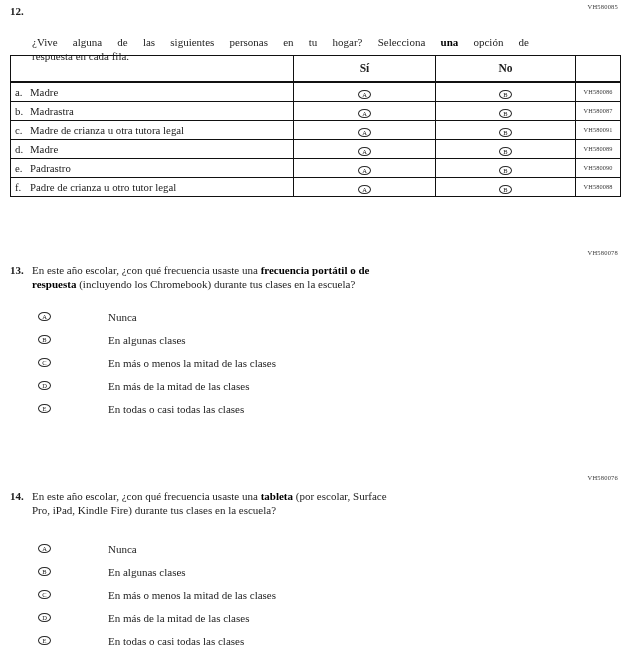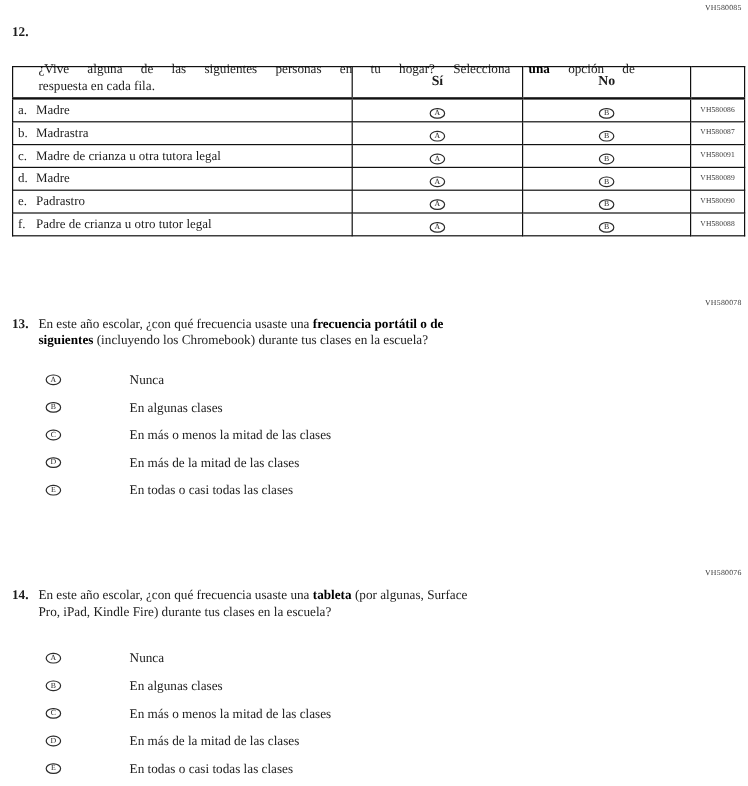--- a/index.html
+++ b/index.html
@@ -29,21 +29,21 @@
   .q-num {
     font-weight: bold;
     font-size: 11px;
     width: 22px;
     flex: 0 0 22px;
     line-height: 14px;
   }
   .q-text { font-size: 11px; line-height: 14px; }
   .q-text b { color: #000; }
 
-  #q12-block { top: 20px; width: 530px; }
+  #q12-block { top: 4px; width: 530px; }
   #q12-line1 {
     width: 497px;
     text-align: justify;
     text-align-last: justify;
     white-space: normal;
     margin-top: 31px;
   }
   #q12-line2 { width: 497px; }
 
   #q13-block { top: 263px; width: 560px; }
@@ -183,21 +183,21 @@
         <td class="code-cell">VH580088</td>
       </tr>
     </tbody>
   </table>
 
   <span class="var-code" id="code-q13">VH580078</span>
   <div class="question-block" id="q13-block">
     <span class="q-num">13.</span>
     <div class="q-text">
       <div class="q-line"><span>En este año escolar, ¿con qué frecuencia usaste una </span><b>frecuencia portátil o de</b></div>
-      <div class="q-line"><b>siguientes</b><span> (incluyendo los Chromebook) durante tus clases en la escuela?</span></div>
+      <div class="q-line"><b>respuesta</b><span> (incluyendo los Chromebook) durante tus clases en la escuela?</span></div>
     </div>
   </div>
   <div class="options" id="q13-options">
     <div class="option">
       <span class="bubble">A</span>
       <span class="option-label">Nunca</span>
     </div>
     <div class="option">
       <span class="bubble">B</span>
       <span class="option-label">En algunas clases</span>
@@ -213,21 +213,21 @@
     <div class="option">
       <span class="bubble">E</span>
       <span class="option-label">En todas o casi todas las clases</span>
     </div>
   </div>
 
   <span class="var-code" id="code-q14">VH580076</span>
   <div class="question-block" id="q14-block">
     <span class="q-num">14.</span>
     <div class="q-text">
-      <div class="q-line"><span>En este año escolar, ¿con qué frecuencia usaste una </span><b>tableta</b><span> (por algunas, Surface</span></div>
+      <div class="q-line"><span>En este año escolar, ¿con qué frecuencia usaste una </span><b>tableta</b><span> (por escolar, Surface</span></div>
       <div class="q-line">Pro, iPad, Kindle Fire) durante tus clases en la escuela?</div>
     </div>
   </div>
   <div class="options" id="q14-options">
     <div class="option">
       <span class="bubble">A</span>
       <span class="option-label">Nunca</span>
     </div>
     <div class="option">
       <span class="bubble">B</span>

